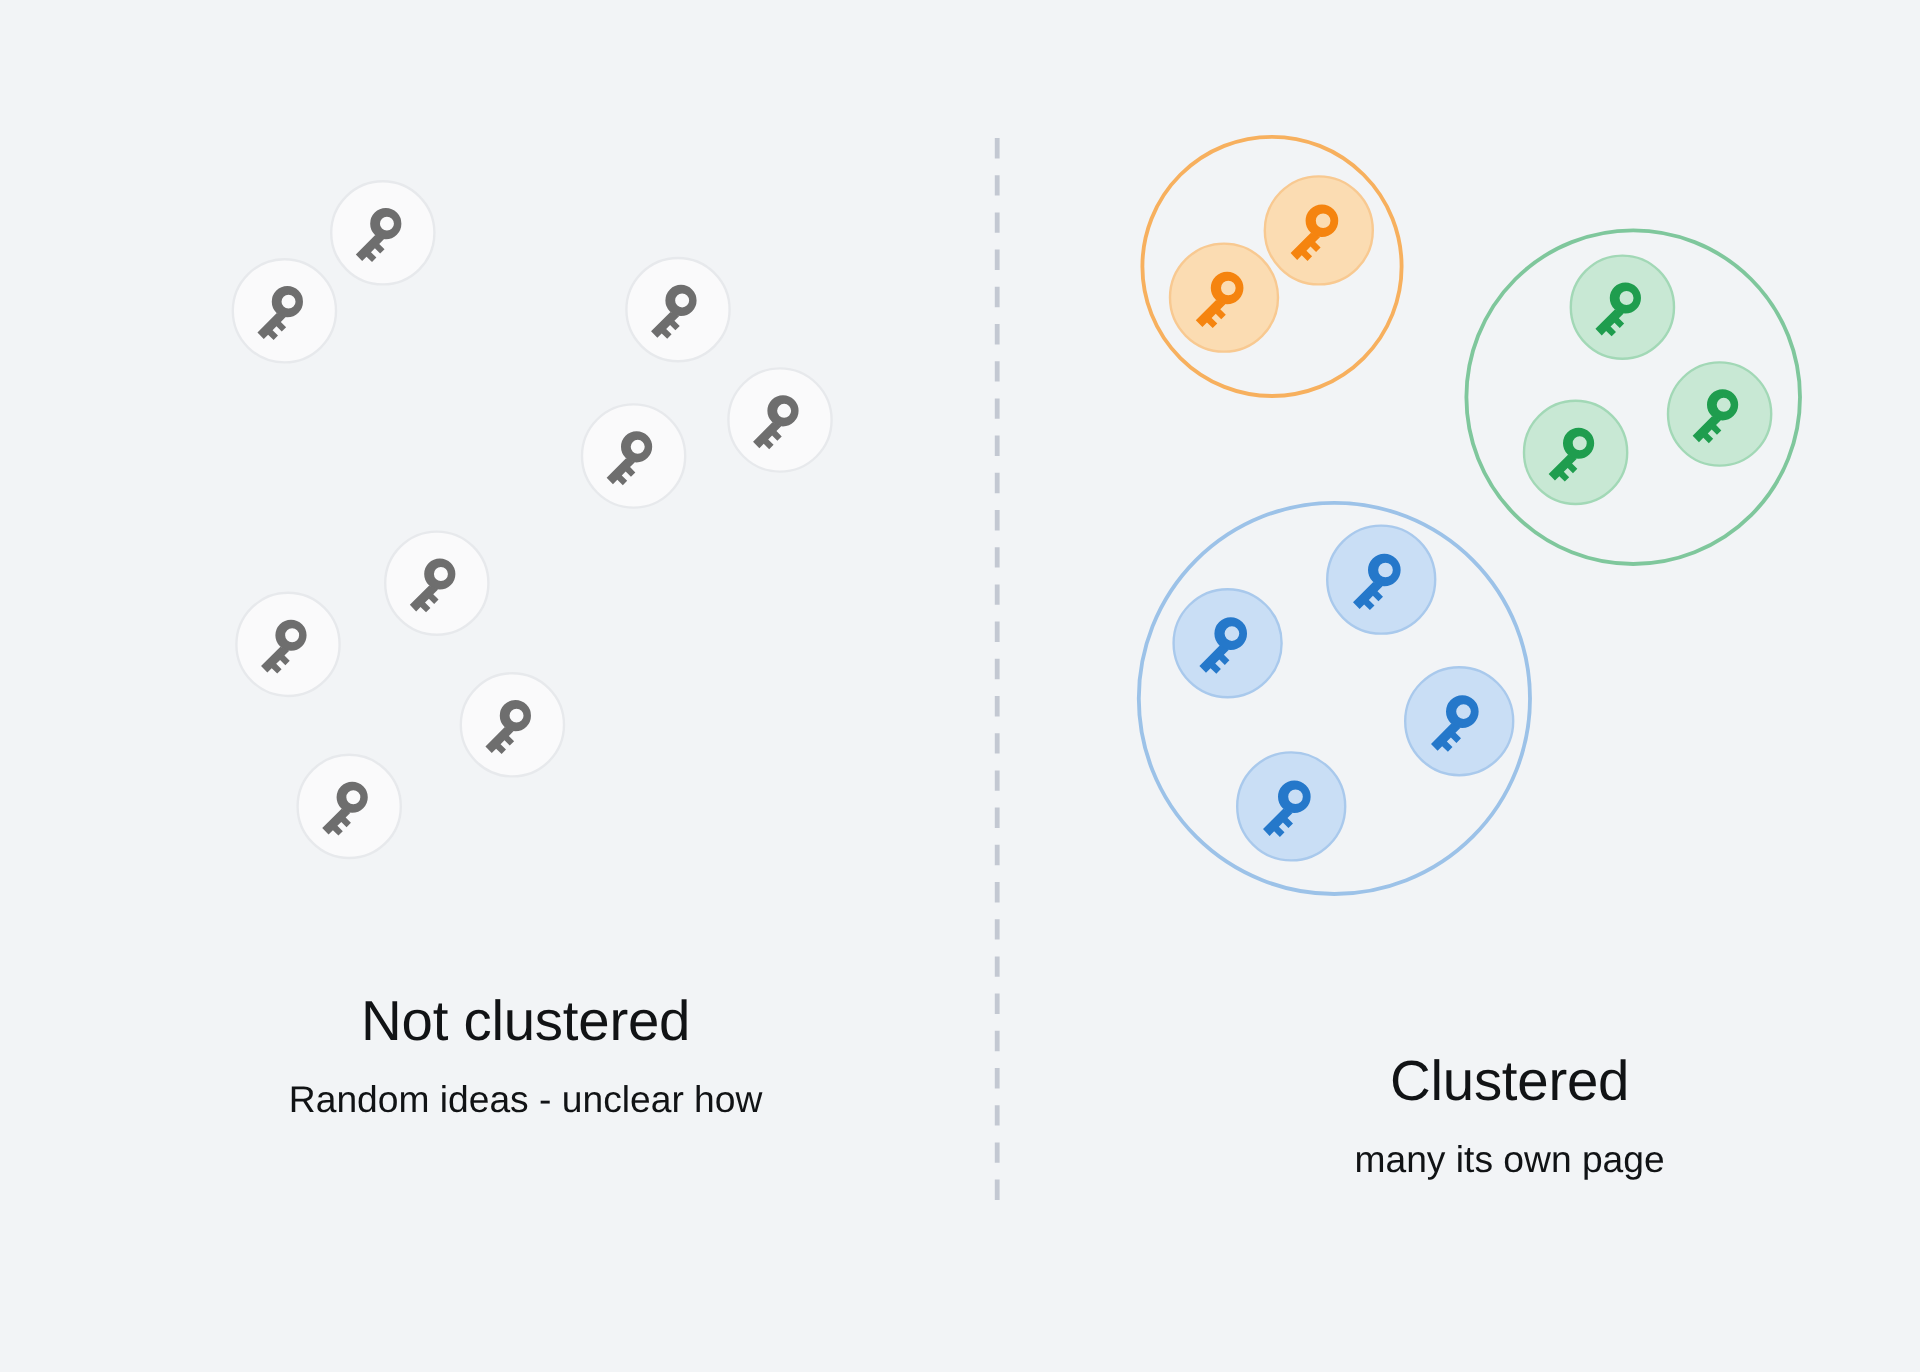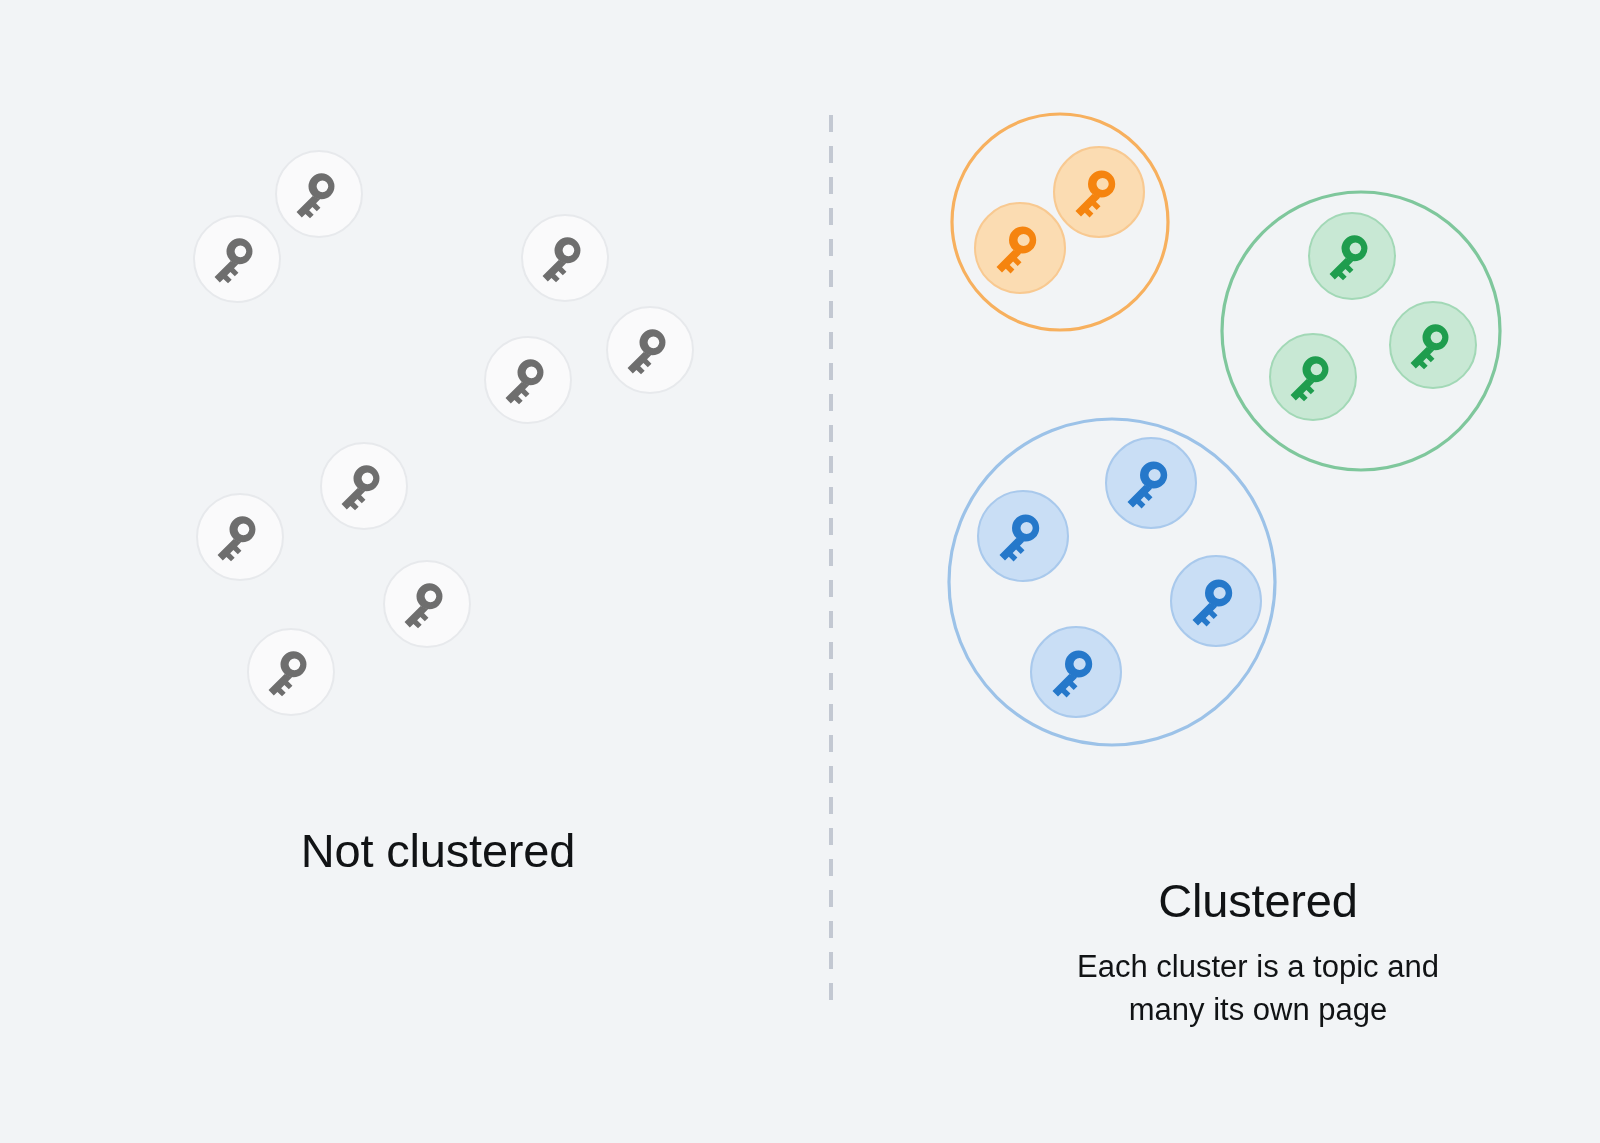--- a/index.html
+++ b/index.html
@@ -153,24 +153,24 @@
             <circle cx="1028" cy="672" r="45" fill="#c9deF5" stroke="#a9c9ec" stroke-width="2"></circle>
             <use href="#key-glyph" transform="translate(1028,672) scale(1)" fill="#2578ca"></use>
           </g>
         </g>
       </g>
   </svg>
 
   <div class="caption" id="cap-left">
     <div class="title">Not clustered</div>
     <div class="sub">
+      <div>Random ideas - unclear how</div>
     </div>
   </div>
 
   <div class="caption" id="cap-right">
     <div class="title">Clustered</div>
     <div class="sub">
-      <div>Each cluster is a topic and</div>
       <div>many its own page</div>
     </div>
   </div>
 
 </div>
 
 </body></html>

